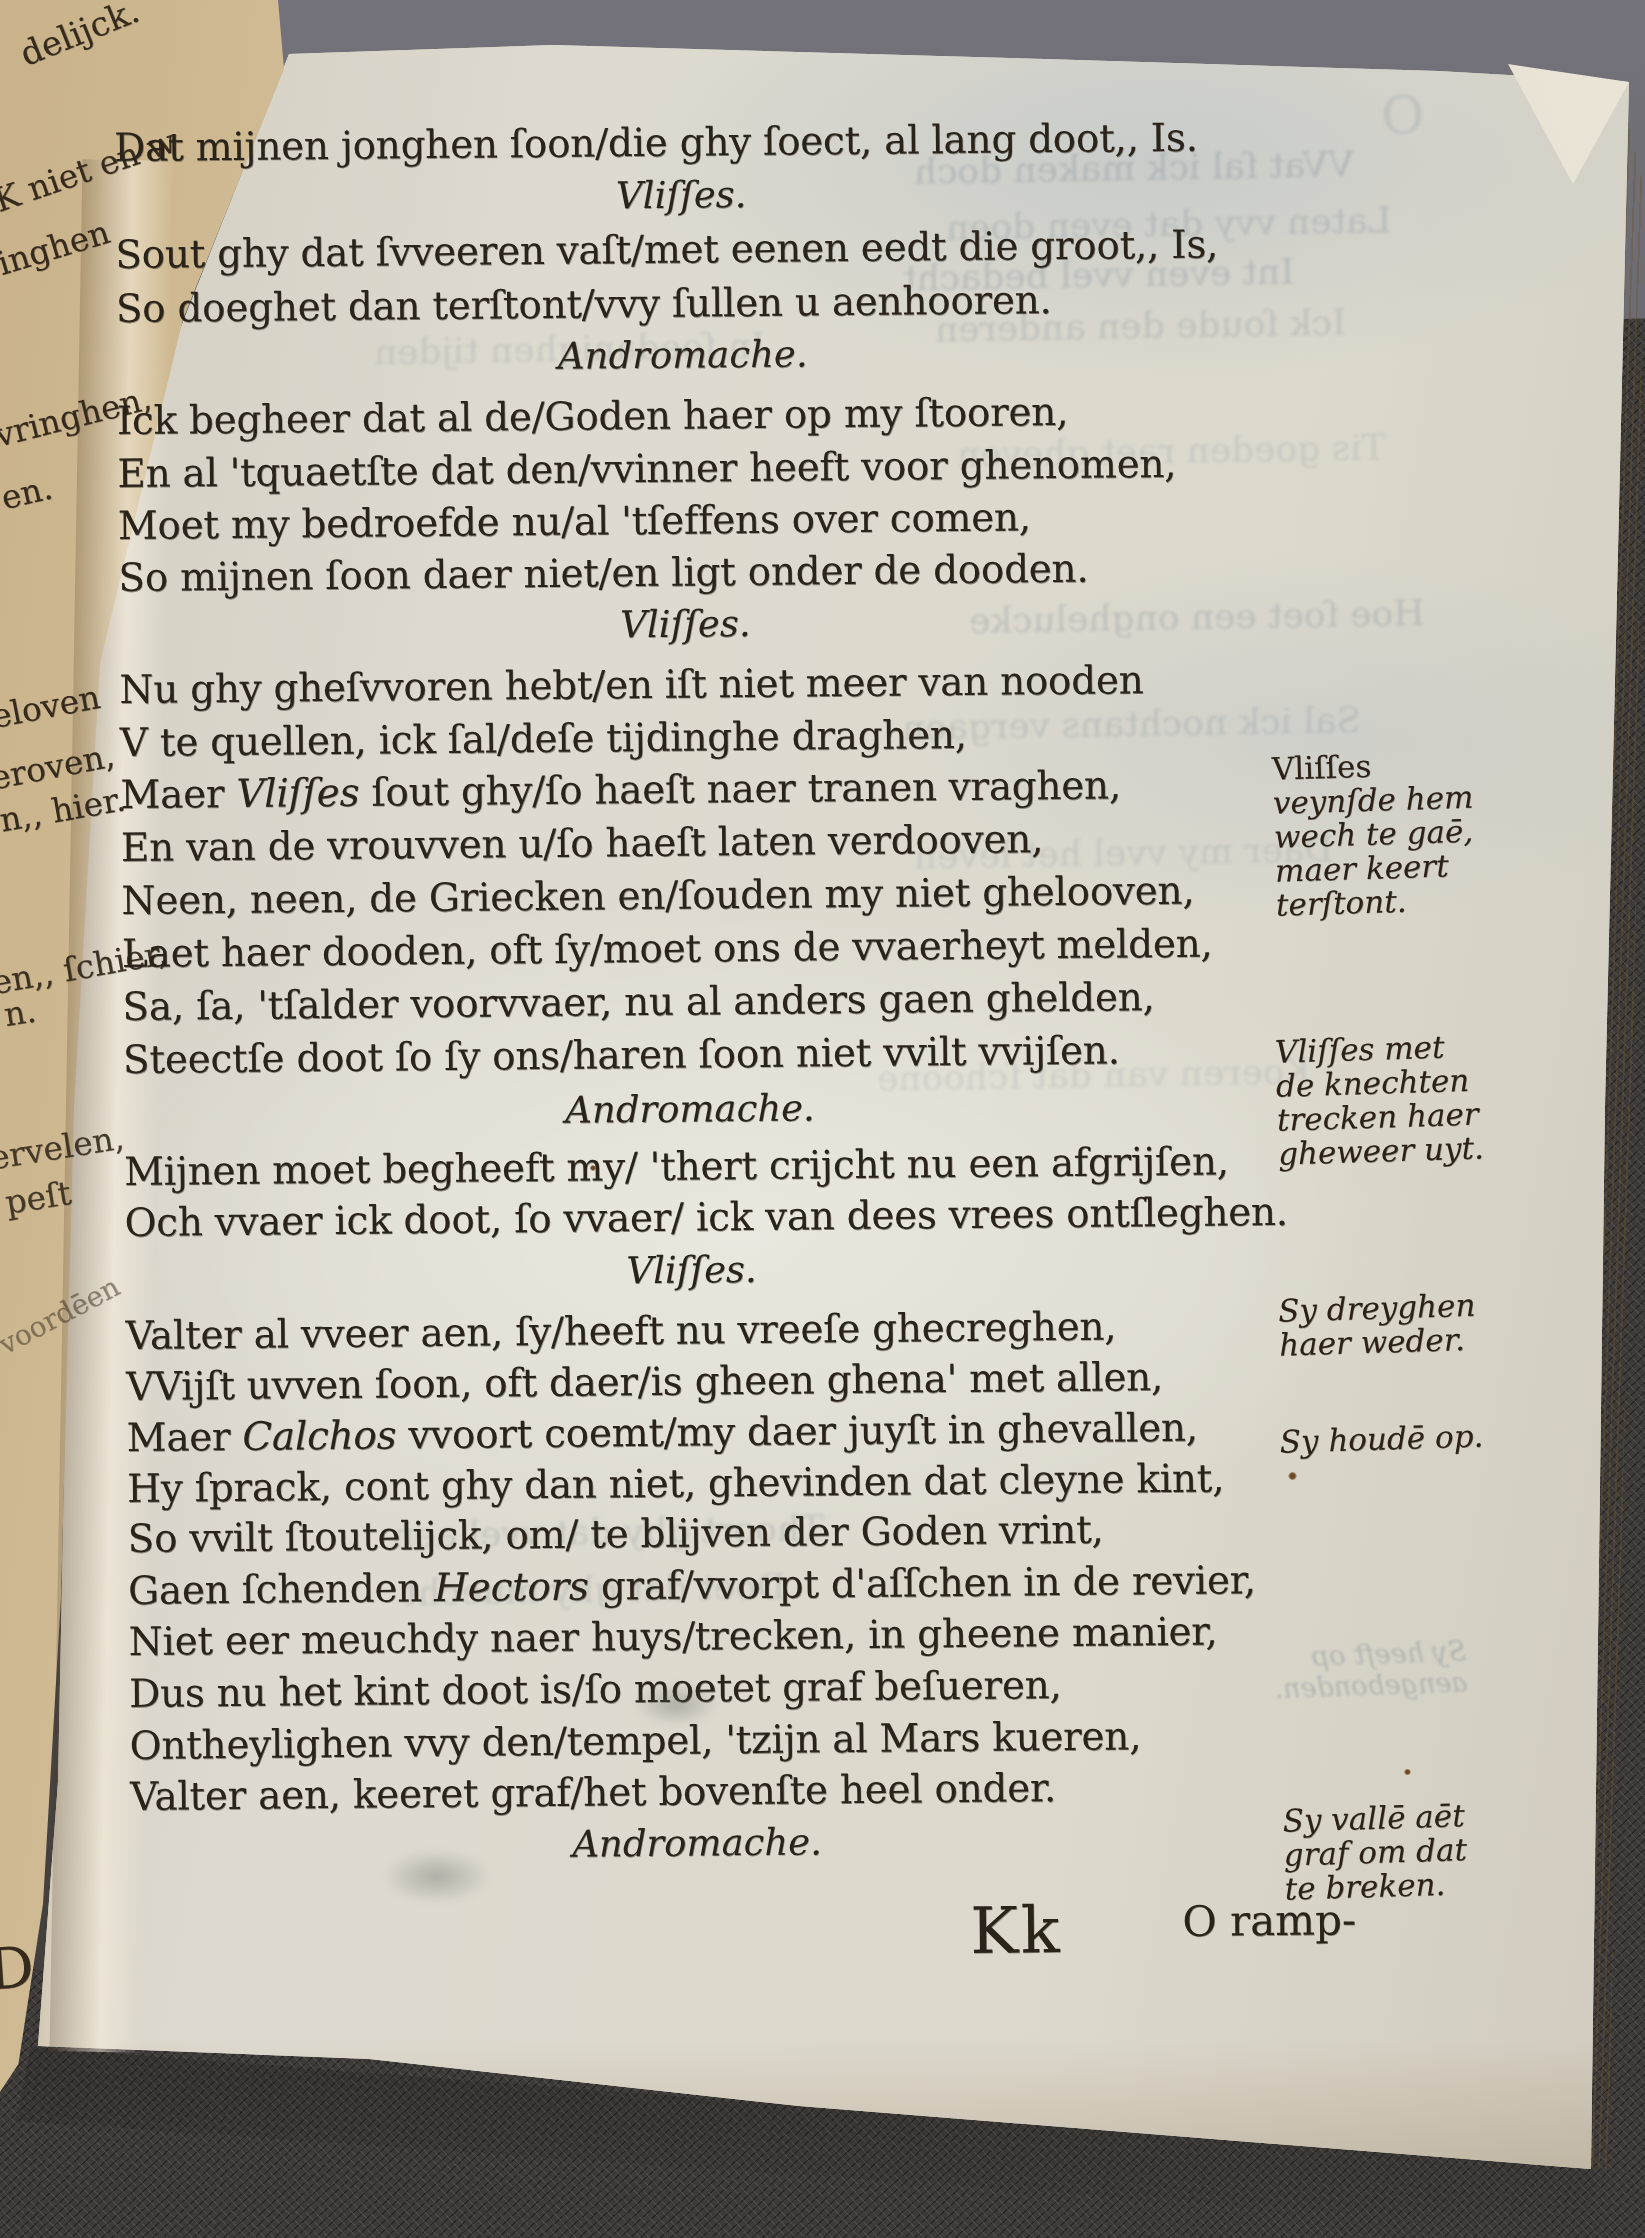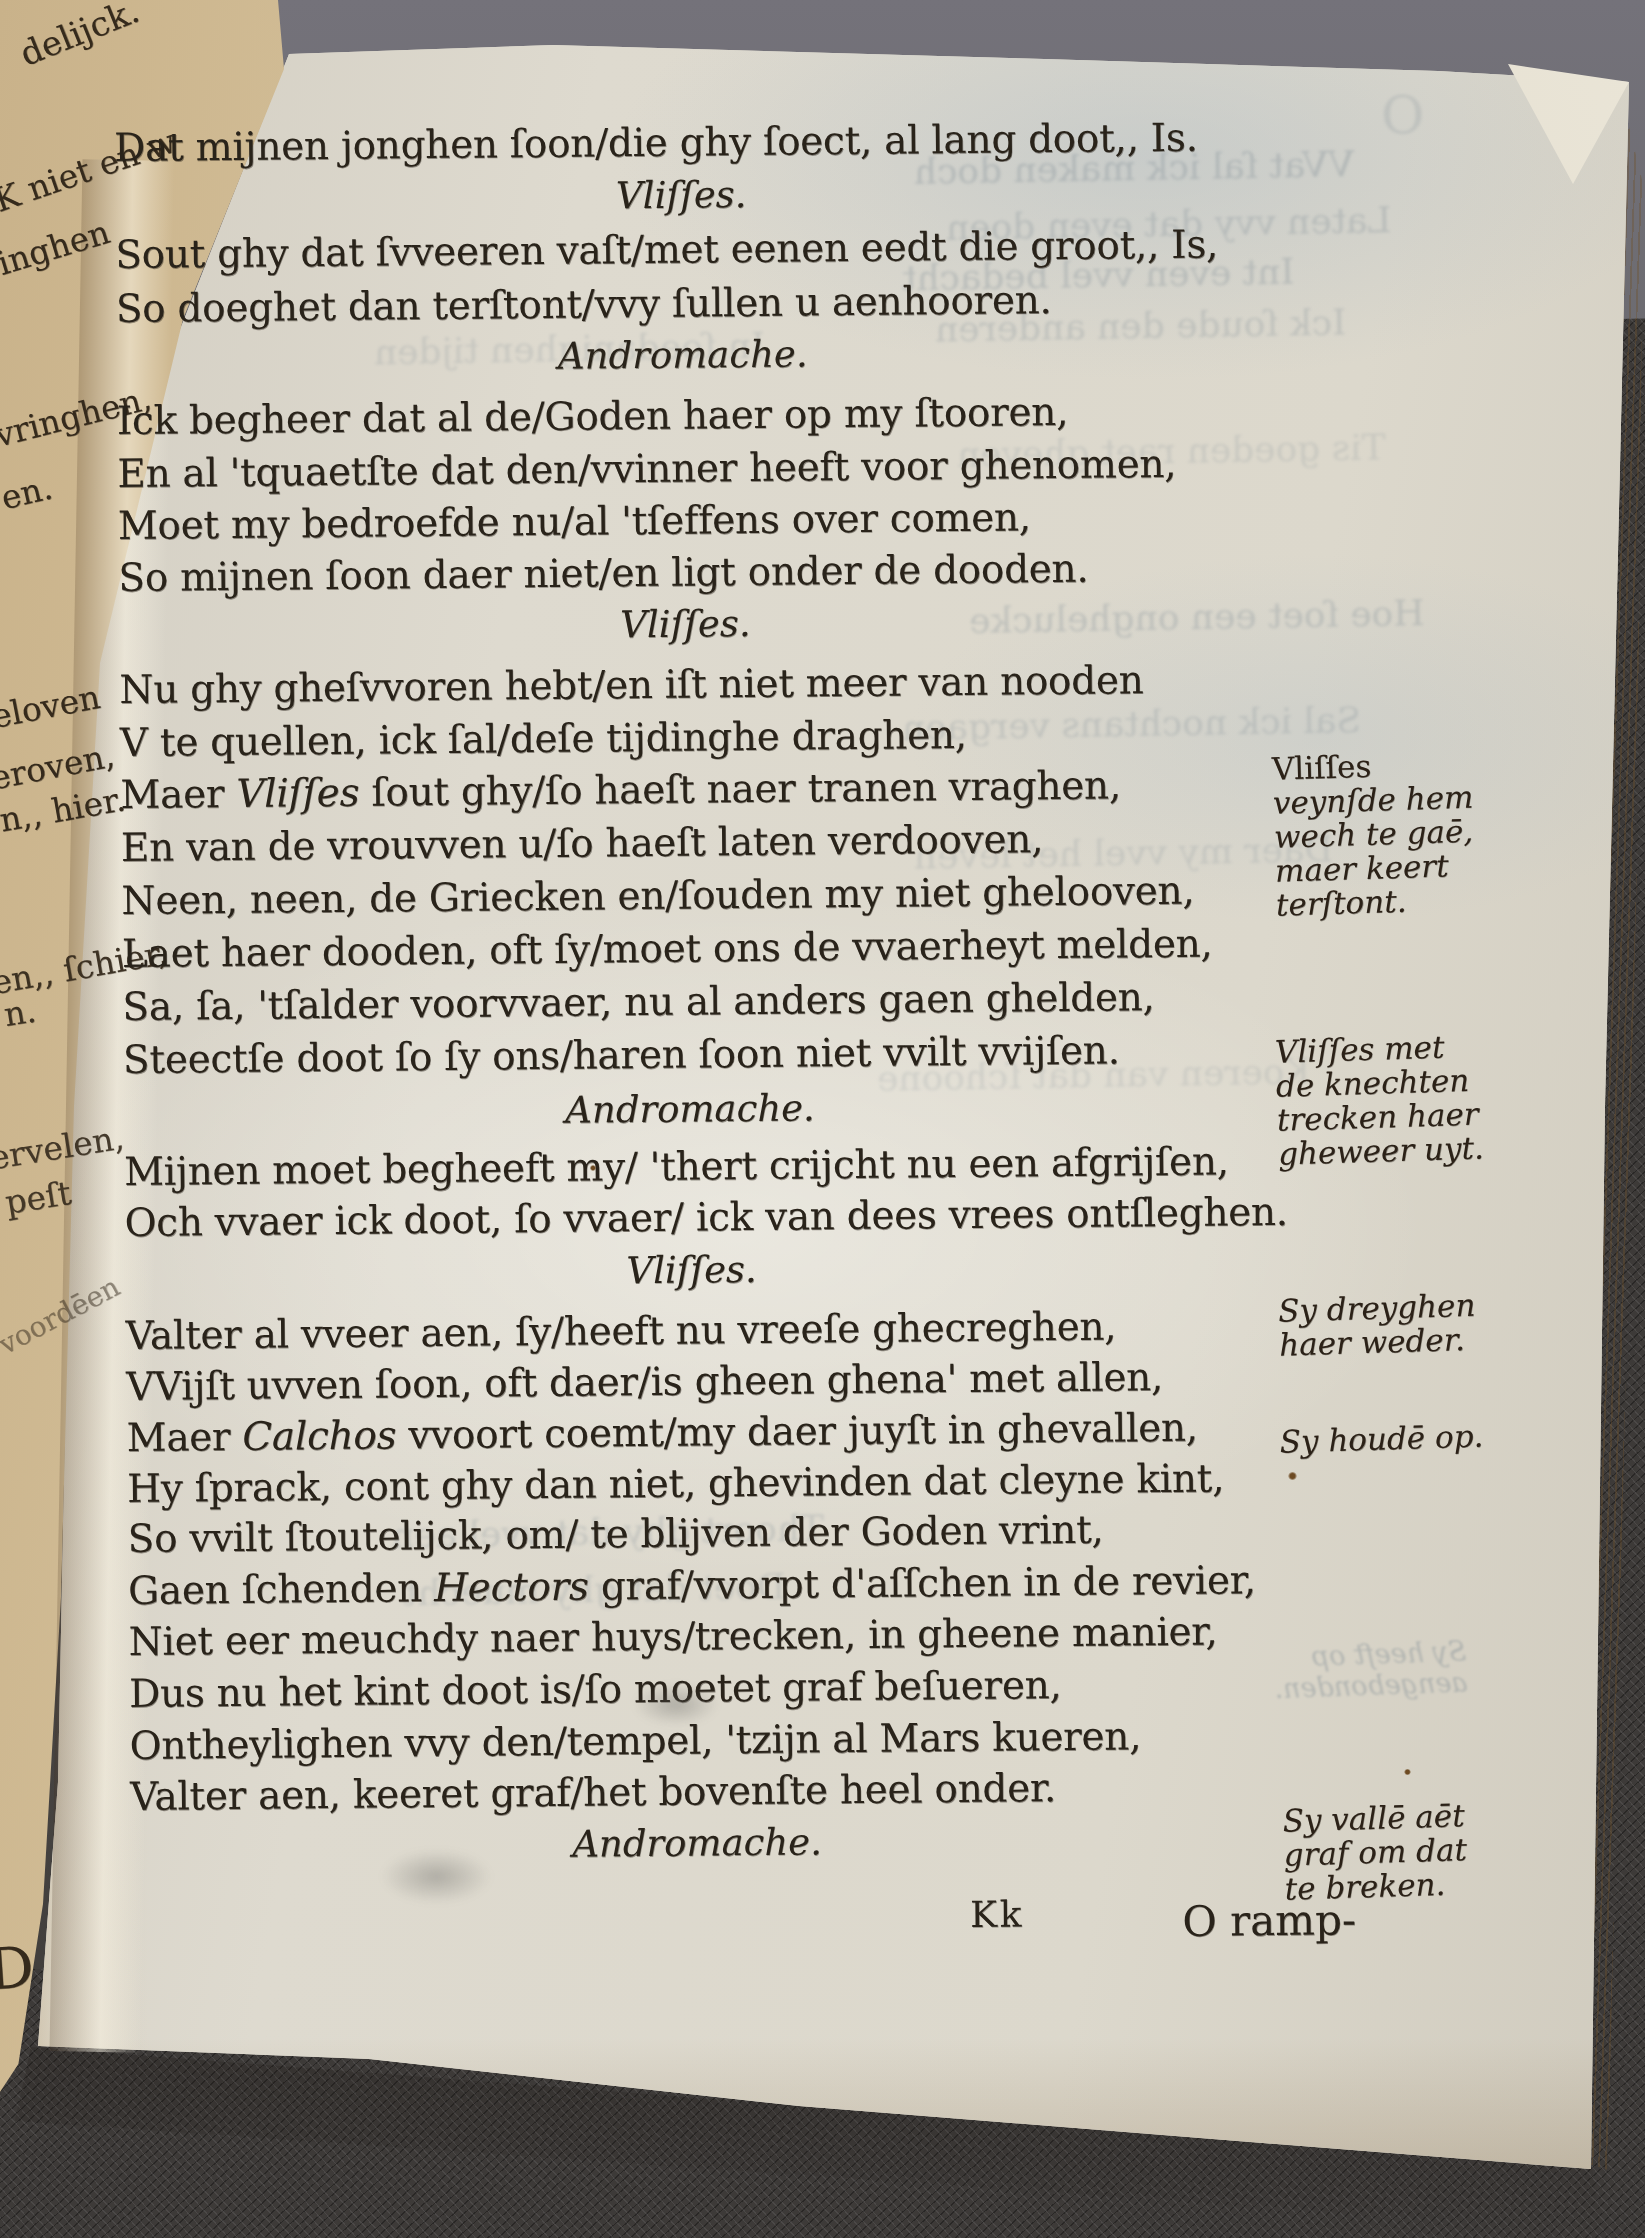--- a/index.html
+++ b/index.html
@@ -46,21 +46,21 @@
   #gutter{left:66px;top:160px;width:92px;height:1892px;
     background:linear-gradient(to right, rgba(60,38,18,.20), rgba(253,248,233,.50) 55%, rgba(253,248,233,0) 100%);
     transform:rotate(1deg);}
   
   #text-layer{left:0;top:0;width:1646px;height:2239px;transform:rotate(-0.55deg);transform-origin:123px 123px;color:#29231a;}
   .sp{position:absolute;left:114px;font-size:39px;letter-spacing:-0.3px;white-space:nowrap;
       text-shadow:0.6px 0.9px 0.6px rgba(30,24,16,.42);}
   .hd{position:absolute;left:114px;width:1133px;text-align:center;font-style:italic;font-size:37px;white-space:nowrap;
       text-shadow:0.6px 0.9px 0.6px rgba(30,24,16,.40);}
   .it{font-style:italic;}
-  #sig{position:absolute;left:953px;top:1902px;font-size:36px;letter-spacing:2.5px;text-shadow:0.6px 0.9px 0.6px rgba(30,24,16,.42);}
+  #sig{position:absolute;left:953px;top:1902px;font-size:64px;letter-spacing:2.5px;text-shadow:0.6px 0.9px 0.6px rgba(30,24,16,.42);}
   #catch{position:absolute;left:1165px;top:1907px;font-size:42px;text-shadow:0.6px 0.9px 0.6px rgba(30,24,16,.42);}
   .mn{position:absolute;left:1267px;width:264px;font-style:italic;font-size:31px;line-height:34px;color:#2b2117;
       transform:rotate(-1.2deg);text-shadow:0.5px 0.6px 0.5px rgba(30,24,16,.38);white-space:nowrap;}
   .mn .roman{font-style:normal;}
   .frag{position:absolute;font-size:33px;color:#352a1c;white-space:nowrap;text-shadow:0.6px 0.6px 0.6px rgba(40,30,18,.40);}
   .gl{position:absolute;white-space:nowrap;color:#7e8b94;filter:blur(1.5px);transform:scaleX(-1) rotate(1deg);}
   .gmn{position:absolute;left:1274px;font-style:italic;font-size:27px;line-height:31px;color:#7d8a93;opacity:.40;
        filter:blur(1.1px);transform:scaleX(-1) rotate(2deg);white-space:nowrap;}
   .spot{position:absolute;border-radius:50%;background:radial-gradient(circle,#6d4a22 0 40%,rgba(109,74,34,.25) 70%,transparent 75%);}
   .smudge{position:absolute;background:radial-gradient(ellipse,rgba(90,90,88,.35),transparent 70%);filter:blur(3.7px);}

